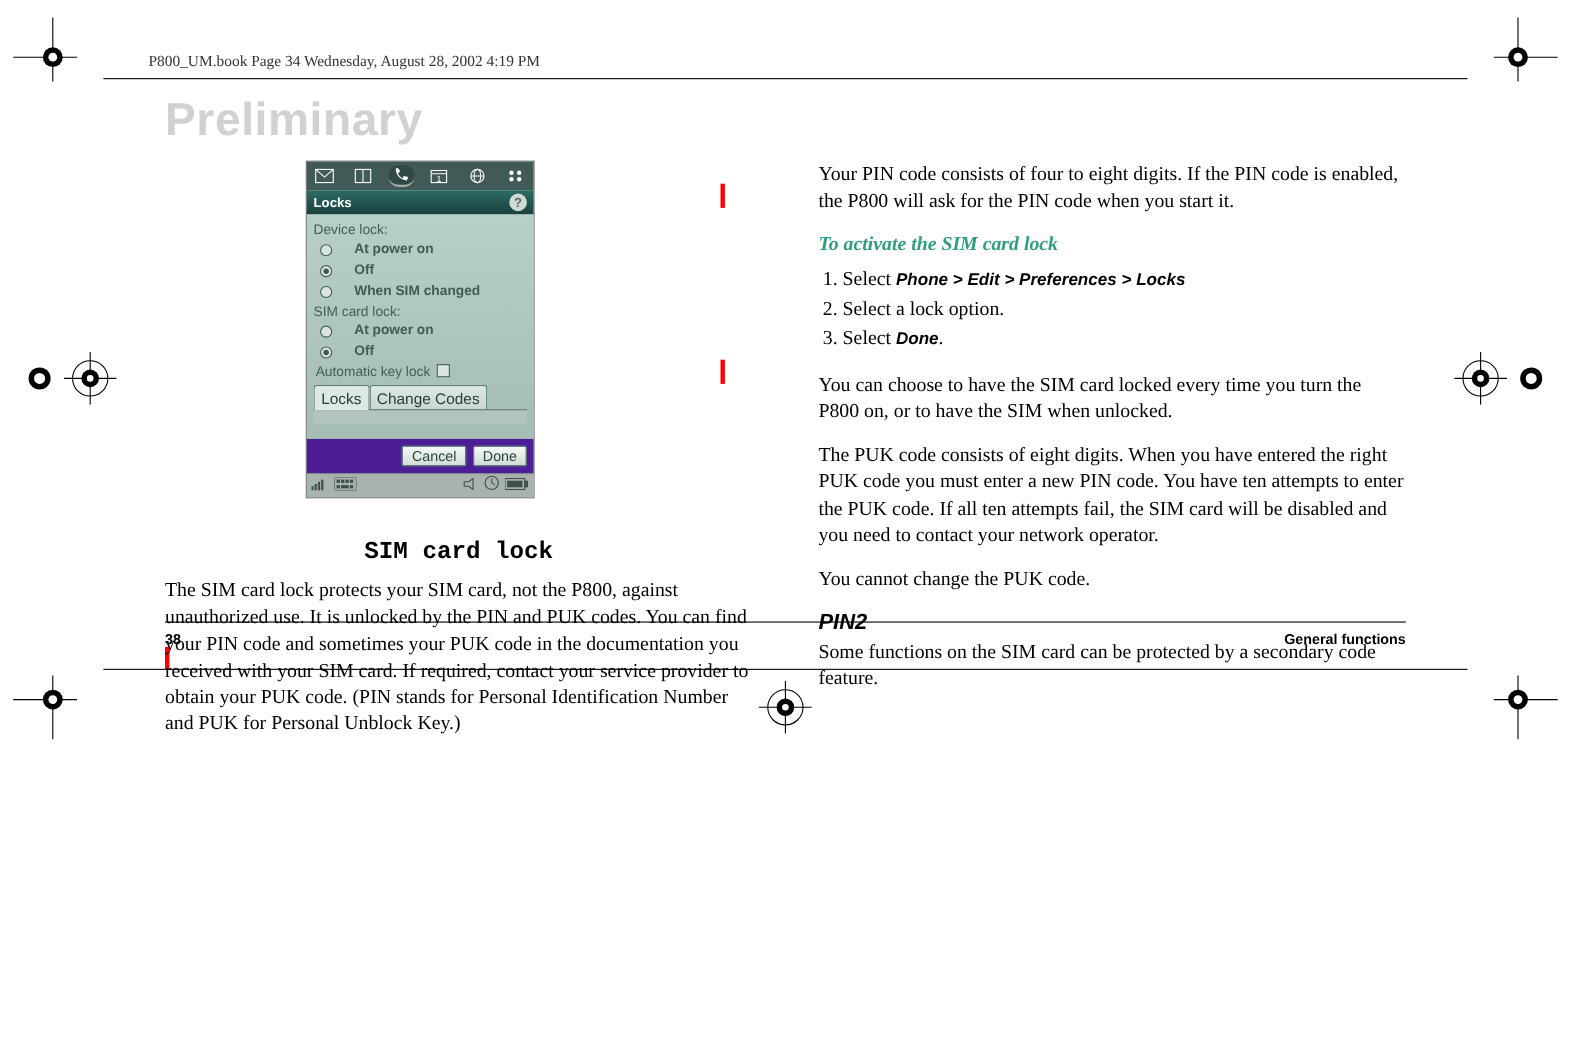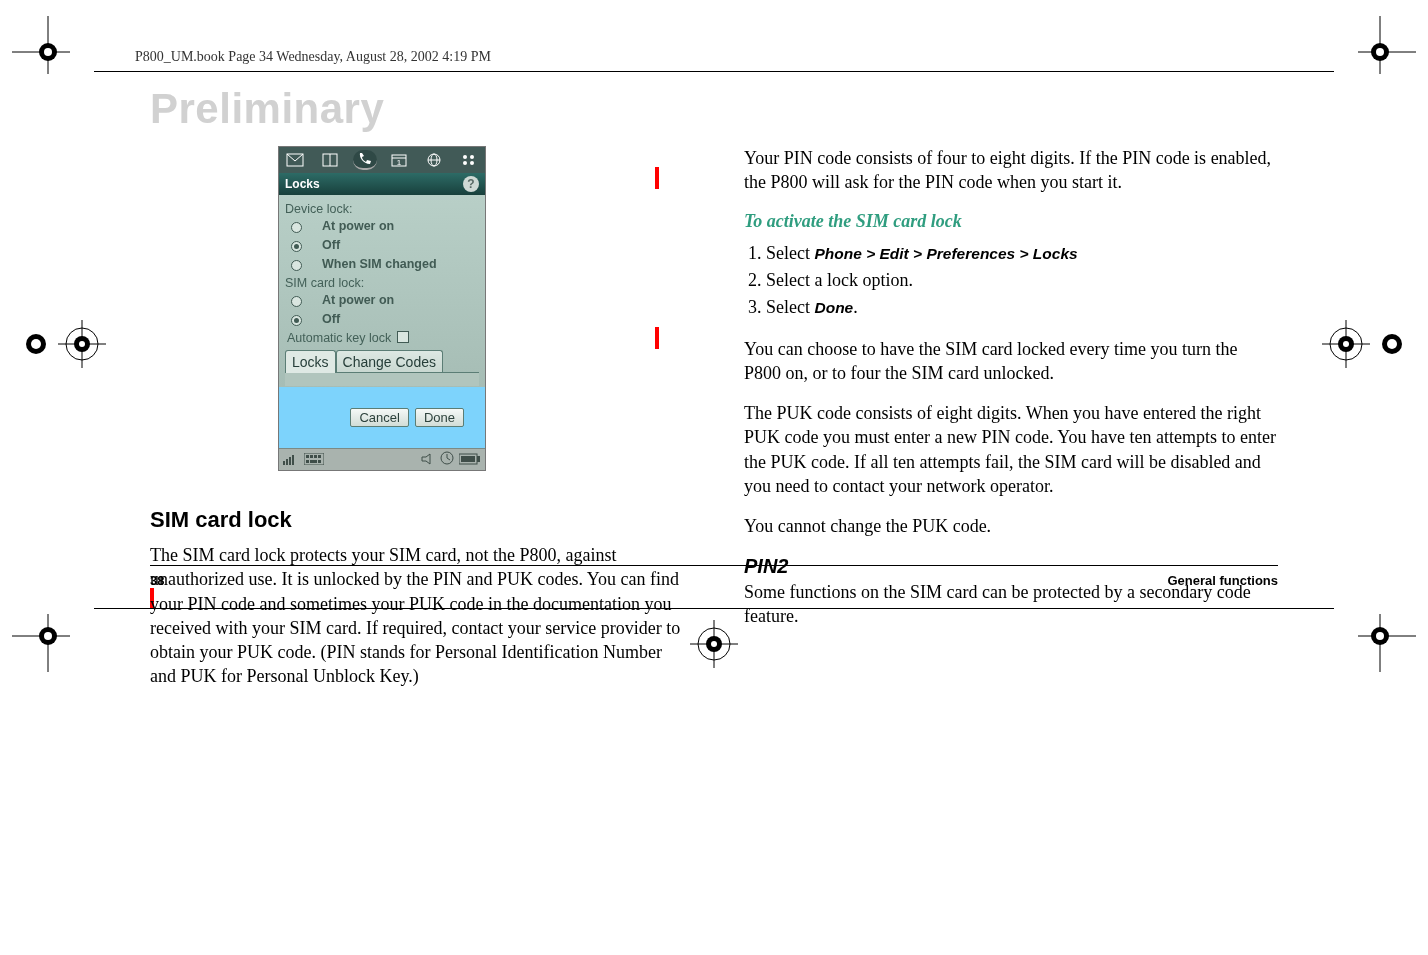--- a/index.html
+++ b/index.html
@@ -30,50 +30,50 @@
   .preliminary { position: absolute; left: 150px; top: 85px; font-family: Arial, Helvetica, sans-serif; font-weight: 700; font-size: 42px; color: #d1d1d1; letter-spacing: 0.5px; }
 
   
   .columns { position: absolute; top: 146px; left: 150px; right: 150px; bottom: 140px; display: flex; gap: 60px; }
   .col { flex: 1 1 0; position: relative; }
 
   
   p.body { font-size: 18px; line-height: 1.35; margin-bottom: 16px; font-family: "Times New Roman", Times, serif; }
   .subhead-italic { color: #2f9d7f; font-style: italic; font-weight: bold; font-size: 18px; margin-top: 6px; margin-bottom: 8px; font-family: "Times New Roman", Times, serif; }
   .h6-bold { font-family: Arial, Helvetica, sans-serif; font-weight: 700; font-style: italic; font-size: 20px; margin-top: 8px; margin-bottom: 2px; }
-  .section-h { font-family: Liberation Sans, sans-serif; font-weight: 700; font-size: 22px; margin-top: 36px; margin-bottom: 10px; }
+  .section-h { font-family: Liberation Mono, monospace; font-weight: 700; font-size: 22px; margin-top: 36px; margin-bottom: 10px; text-align: center; }
   ol.steps { list-style: decimal; padding-left: 22px; margin-bottom: 16px; }
   ol.steps li { font-size: 18px; line-height: 1.5; font-family: "Times New Roman", Times, serif; }
   .uistr { font-family: Arial, Helvetica, sans-serif; font-weight: 700; font-style: italic; font-size: 15.5px; }
 
   
   .change-bar { position: absolute; width: 4px; background: #ff0000; }
 
   
   .phone-shot { margin-left: 128px; width: 208px; border: 1px solid #777; background: #e6efe9; font-family: Arial, Helvetica, sans-serif; }
   .phone-topbar { height: 26px; background: #415a57; display: flex; align-items: center; justify-content: space-between; padding: 0 4px; gap: 2px; }
   .top-icon { width: 24px; height: 20px; display:flex; align-items:center; justify-content:center; color:#fff; }
   .top-icon.active { background: #2f4946; border-radius: 10px; border-bottom: 2px solid #aaa; }
   .phone-titlebar { display:flex; align-items:center; justify-content:space-between; background: linear-gradient(#2d6b66,#18403c); color: #fff; font-size: 12px; font-weight: 700; padding: 3px 6px; }
   .help-icon { width:16px;height:16px;background:#cfd9d5;color:#5a6a66;border-radius:8px;display:flex;align-items:center;justify-content:center;font-weight:bold;font-size:12px; }
 
-  .phone-body { background: linear-gradient(#b8cfc7,#a6bdb5); padding: 4px 6px 0 6px; font-size: 12px; color: #436058; }
+  .phone-body { background: linear-gradient(#b8cfc7,#a6bdb5); padding: 4px 6px 12px 6px; font-size: 12px; color: #436058; }
   .group-label { font-size: 12.5px; color: #436058; margin: 3px 0 3px 0; }
   .radio-row { display:flex; align-items:flex-end; gap:20px; margin: 2px 0 5px 6px; font-weight: 700; color:#415b54; font-size: 12.5px;}
   .radio { width: 11px; height: 11px; border: 1.5px solid #415b54; border-radius: 50%; display:inline-flex;align-items:center;justify-content:center; background:#d9e6e0;}
   .radio.selected::after { content:""; width:5px;height:5px;background:#415b54;border-radius:50%; }
   .check-row { display:flex; align-items:flex-start; gap:6px; color:#436058; font-size:12.5px; margin:5px 0 5px 2px;}
   .checkbox { width:12px;height:12px;border:1.5px solid #415b54; background:#d9e6e0;}
 
   .tabs-row { display:flex; gap:0; margin-top:2px;}
   .tab { border:1px solid #5b7d75; border-bottom:none; padding: 3px 6px; font-size: 14px; color:#263e39; background: linear-gradient(#dde8e3,#c8d7d0); border-top-left-radius:3px;border-top-right-radius:3px;}
   .tab.active { background: #dfe9e4; position:relative; z-index:2;}
   .tab-holder { border-top:1px solid #5b7d75; height:14px; background:#b1c5bd; position:relative; top:-1px;}
 
-  .btnbar { background: #7dd3fc; display:flex; justify-content:flex-end; gap:6px; padding: 21px; }
+  .btnbar { background: #4c1d95; display:flex; justify-content:flex-end; gap:6px; padding: 6px; }
   .btn { border:1px solid #5b7d75; border-radius:2px; background: linear-gradient(#f5f9f7,#d2ddd7); padding: 1px 8px; font-size: 13px; color:#2d423c; cursor:pointer; }
 
   .phone-statusbar { height: 22px; background: #a9b3ae; border-top:1px solid #7b8a85; display:flex; align-items:center; justify-content:space-between; padding: 0 4px;}
   .sb-left, .sb-right { display:flex; align-items:center; gap:5px; color:#3f4e49; }
 
   
   .footer-rule { position:absolute; left: 150px; right: 150px; bottom: 122px; height:1px; background:#000;}
   .page-number { position:absolute; left:150px; bottom:100px; font-family: Arial, Helvetica, sans-serif; font-weight:700; font-size:13px;}
   .footer-label { position:absolute; right:150px; bottom:100px; font-family: Arial, Helvetica, sans-serif; font-weight:700; font-size:13px;margin-left:44px;}
   .footer-bottom-rule { position:absolute; left:94px; width:1240px; bottom: 79px; height:1px; background:#000;}
@@ -300,21 +300,21 @@
   <div class="col">
     <p class="body">Your PIN code consists of four to eight digits. If the PIN code is enabled, the P800 will ask for the PIN code when you start it.</p>
 
     <div class="subhead-italic">To activate the SIM card lock</div>
     <ol class="steps">
       <li><span>Select </span><span class="uistr">Phone &gt; Edit &gt; Preferences &gt; Locks</span></li>
       <li>Select a lock option.</li>
       <li><span>Select </span><span class="uistr">Done</span><span>.</span></li>
     </ol>
 
-    <p class="body">You can choose to have the SIM card locked every time you turn the P800 on, or to four the SIM card unlocked.</p>
+    <p class="body">You can choose to have the SIM card locked every time you turn the P800 on, or to have the SIM when unlocked.</p>
     <p class="body">The PUK code consists of eight digits. When you have entered the right PUK code you must enter a new PIN code. You have ten attempts to enter the PUK code. If all ten attempts fail, the SIM card will be disabled and you need to contact your network operator.</p>
     <p class="body">You cannot change the PUK code.</p>
 
     <div class="h6-bold">PIN2</div>
     <p class="body" style="margin-bottom:0">Some functions on the SIM card can be protected by a secondary code feature.</p>
   </div>
 </div>
 
 <div class="footer-rule"></div>
 <div class="page-number">38</div>

